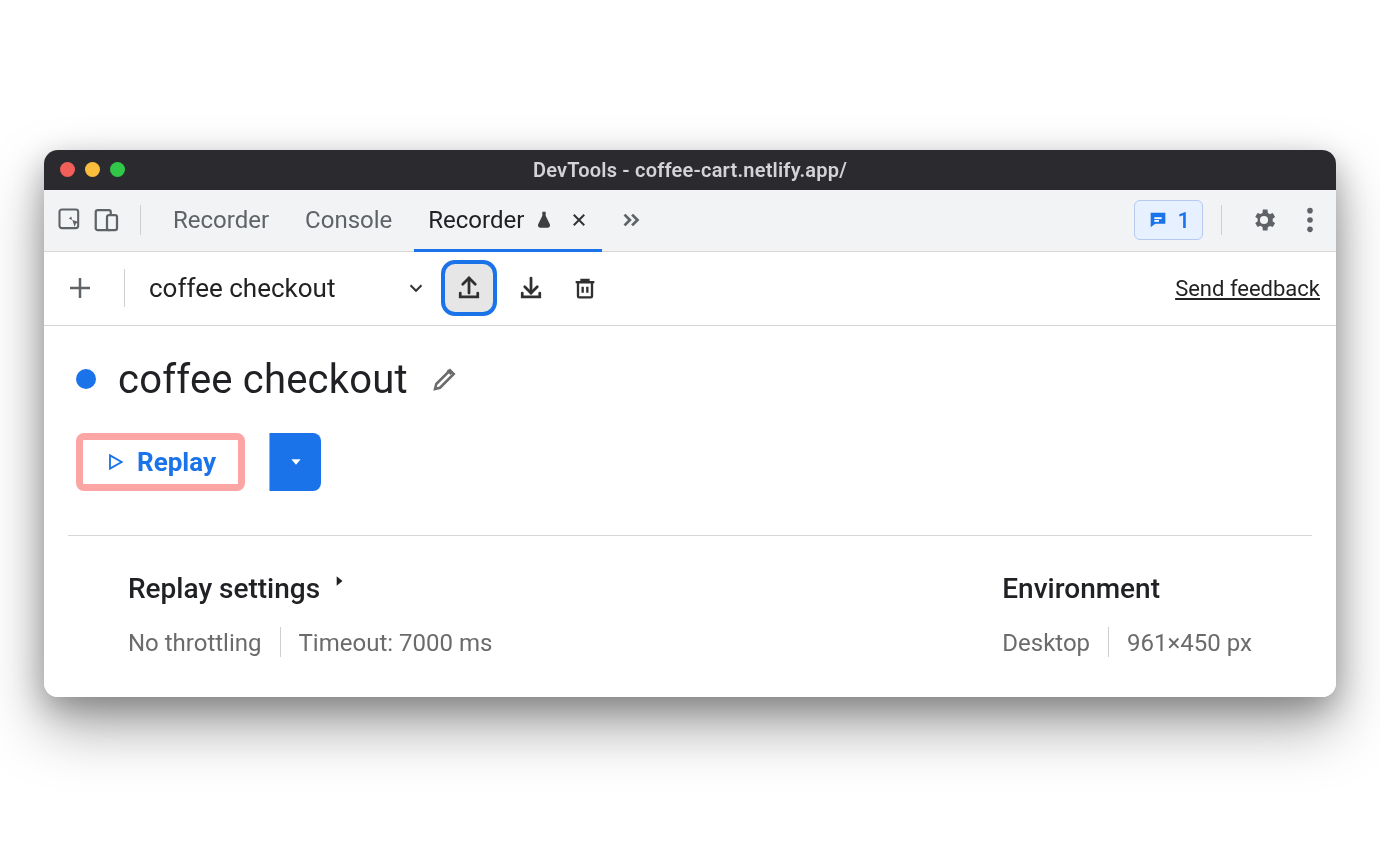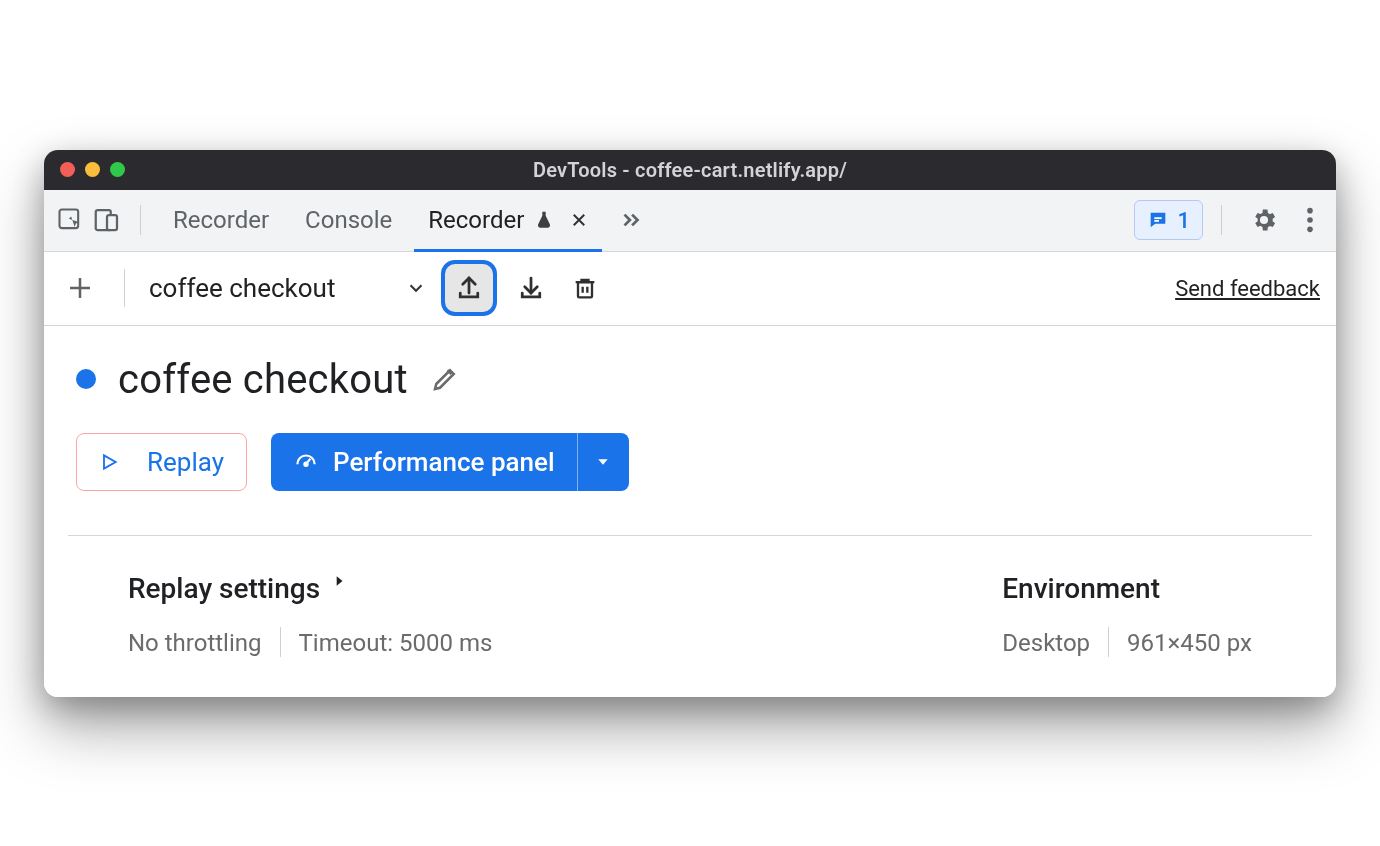--- a/index.html
+++ b/index.html
@@ -68,23 +68,23 @@
   .rec-spacer{flex:1;}
   .feedback{font-size:22px;color:#222;text-decoration:underline;}
   
   .main{padding:30px 24px 24px 24px;background:#fff;}
   .title-row{display:flex;align-items:center;gap:22px;padding-left:8px;}
   .bluedot{width:20px;height:20px;border-radius:50%;background:#1a73e8;}
   .rec-title{font-size:40px;color:#202124;letter-spacing:.2px;}
   .editpencil{color:#6b6b6b;}
   .action-row{display:flex;align-items:center;gap:24px;margin-top:30px;padding-left:8px;}
   .replay-btn{
-    display:flex;align-items:center;gap:28px;height:58px;padding:0 22px;
-    border:1px solid #fca5a5;border-radius:8px;background:#fff;color:#1a73e8;
-    font-size:26px;font-weight:400;cursor:pointer;
+    display:flex;align-items:center;gap:12px;height:58px;padding:0 22px;
+    border:7px solid #fca5a5;border-radius:8px;background:#fff;color:#1a73e8;
+    font-size:26px;font-weight:700;cursor:pointer;
   }
   .perf-group{display:flex;height:58px;}
   .perf-btn{
     display:flex;align-items:center;gap:14px;padding:0 22px;
     background:#1a73e8;color:#fff;font-size:26px;font-weight:500;
     border-top-left-radius:8px;border-bottom-left-radius:8px;cursor:pointer;
   }
   .perf-dd{
     width:52px;display:flex;align-items:center;justify-content:center;
     background:#1a73e8;border-left:1px solid rgba(255,255,255,.45);
@@ -243,30 +243,20 @@
     <div class="action-row">
       <div class="replay-btn">
         <span>
           <svg width="20" height="22" viewBox="0 0 24 24" fill="none" stroke="#1a73e8" stroke-width="2.2">
               <path d="M6 4l14 8-14 8V4z"></path>
             </svg>
         </span>
         <span>Replay</span>
       </div>
       <div class="perf-group">
-        <div class="perf-btn">
-          <span>
-            <svg width="26" height="26" viewBox="0 0 24 24" fill="none" stroke="#fff" stroke-width="2">
-                <path d="M4 14a8 8 0 0116 0"></path>
-                <path d="M12 14l4-5"></path>
-                <circle cx="12" cy="14" r="1.5" fill="#fff"></circle>
-              </svg>
-          </span>
-          <span>Performance panel</span>
-        </div>
         <div class="perf-dd">
           <span>
             <svg width="16" height="16" viewBox="0 0 24 24" fill="#fff">
                 <path d="M5 8l7 8 7-8z"></path>
               </svg>
           </span>
         </div>
       </div>
     </div>
 
@@ -276,21 +266,21 @@
           <span>Replay settings</span>
           <span>
             <svg width="14" height="18" viewBox="0 0 24 24" fill="#202124">
                 <path d="M8 4l10 8-10 8z"></path>
               </svg>
           </span>
         </h3>
         <div class="kv">
           <span>No throttling</span>
           <span class="sep"></span>
-          <span>Timeout: 5000 ms</span>
+          <span>Timeout: 7000 ms</span>
         </div>
       </div>
       <div class="col">
         <h3>
           <span>Environment</span>
         </h3>
         <div class="kv">
           <span>Desktop</span>
           <span class="sep"></span>
           <span>961×450 px</span>

